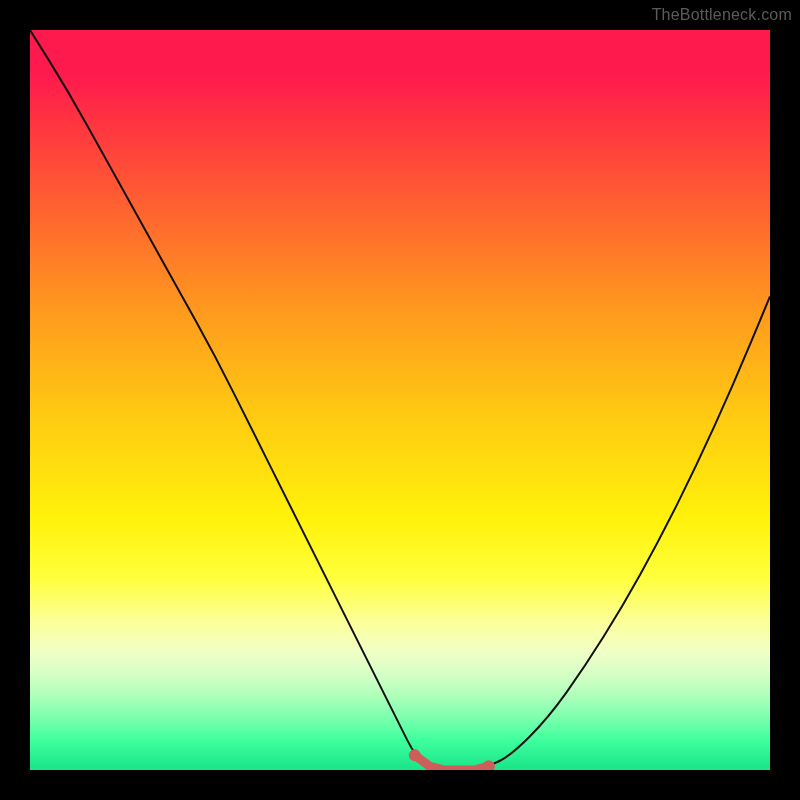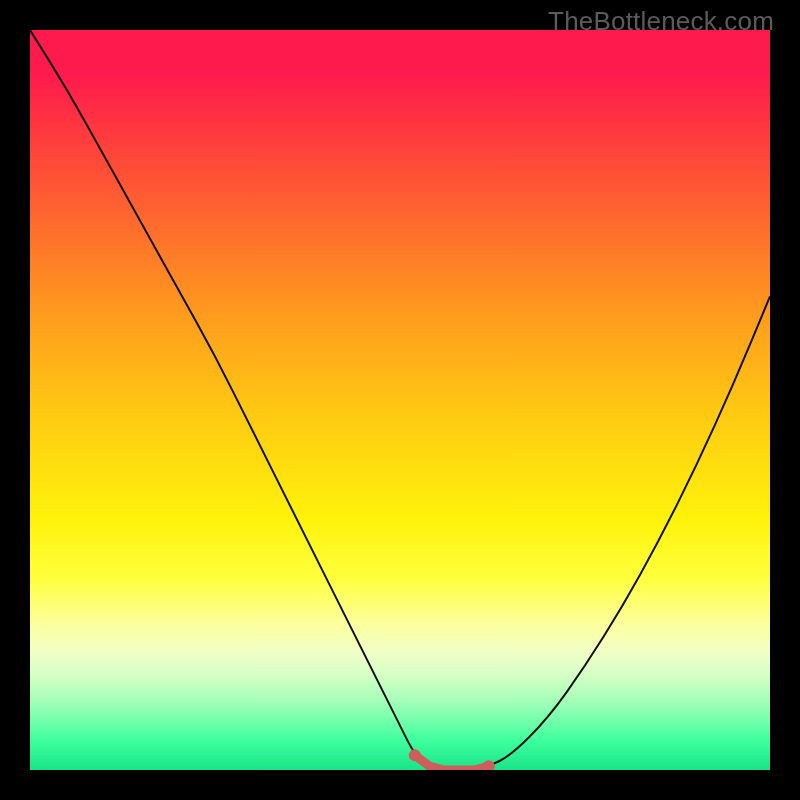--- a/index.html
+++ b/index.html
@@ -7,23 +7,23 @@
     width: 800px;
     height: 800px;
     background: #000;
     position: relative;
     font-family: Arial, Helvetica, sans-serif;
     overflow: hidden;
   }
   .watermark {
     position: absolute;
     top: 6px;
-    right: 26px;
+    right: 8px;
     color: #5b5b5b;
-    font-size: 26px;
+    font-size: 16px;
     font-weight: 400;
     letter-spacing: 0.2px;
     z-index: 10;
     margin-left: 16px;
   }
   .plot-outer {
     position: absolute;
     left: 30px;
     top: 30px;
     width: 740px;

